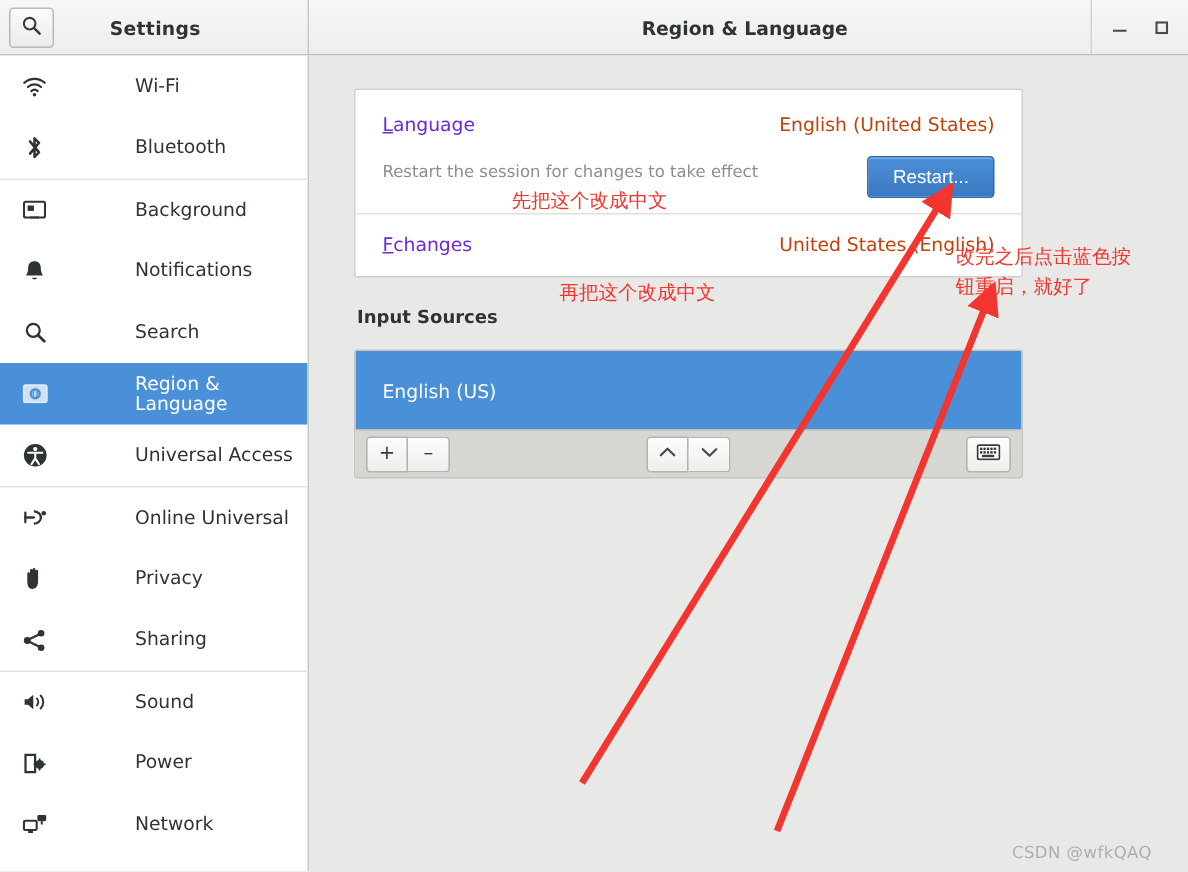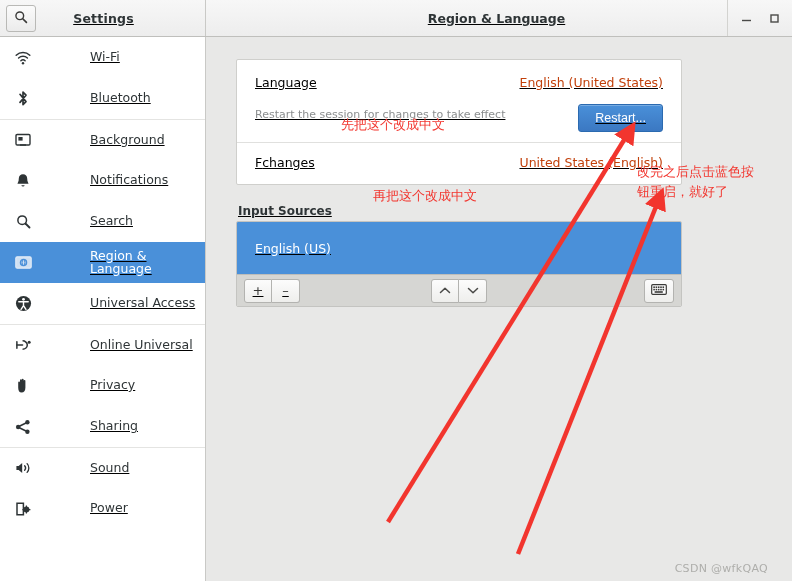--- a/index.html
+++ b/index.html
@@ -7,21 +7,20 @@
     width: 792px; height: 581px;
     font-family: "DejaVu Sans", "Liberation Sans", sans-serif;
     overflow: hidden;
     background: #e8e8e7;
   }
   #app {
     position: relative;
     width: 792px; height: 581px;
     display: flex;
     flex-direction: column;
-    text-decoration: underline;
   }
 
   
   .headerbar {
     height: 37px;
     display: flex;
     align-items: stretch;
     background: linear-gradient(to bottom, #f7f7f7, #ededed);
     border-bottom: 1px solid #bfbfbc;
     flex: 0 0 37px;
@@ -139,21 +138,21 @@
     display: flex;
     align-items: flex-start;
     justify-content: space-between;
     padding: 15px 18px 10px 18px;
     position: relative;
   }
   .prow + .prow { border-top: 1px solid #e0e0de; }
   .prow-left { display: flex; flex-direction: column; }
   .prow-label {
     font-size: 12.5px;
-    color: #000000;
+    color: #6d28d9;
   }
   .prow-label .mn { text-decoration: underline; }
   .prow-sub {
     font-size: 11px;
     color: #8b8e8f;
     margin-top: 18px;
   }
   .prow-right {
     display: flex;
     flex-direction: column;
@@ -171,21 +170,21 @@
     border-radius: 3px;
     color: #ffffff;
     font-size: 12.5px;
     padding: 6px 16px;
     cursor: pointer;
     box-shadow: inset 0 1px 0 rgba(255,255,255,.25);
   }
   .formats-row { padding: 12px 18px 14px 18px; align-items: center; }
 
   .section-title {
-    margin: 19px 0 3px 2px;
+    margin: 19px 0 15px 2px;
     font-size: 12px;
     font-weight: bold;
     color: #2e3436;
   }
 
   .islist {
     width: 446px;
     border: 1px solid #c4c4c1;
     border-radius: 2px;
     overflow: hidden;
@@ -421,20 +420,31 @@
         <span class="side-ico">
           <svg width="16" height="16" viewBox="0 0 16 16">
             <path d="M2 2.2h6.4v11.6H2z" fill="none" stroke="#2e3436" stroke-width="1.5"></path>
             <circle cx="11.4" cy="8.6" r="3" fill="#2e3436"></circle>
             <path d="M11.4 4.6v8M7.4 8.6h8" stroke="#2e3436" stroke-width="1.2"></path>
           </svg>
         </span>
         <span class="side-label">Power</span>
       </div>
 
+      <div class="side-item">
+        <span class="side-ico">
+          <svg width="17" height="15" viewBox="0 0 18 15">
+            <rect x="1" y="5" width="9" height="6.6" rx="1" fill="none" stroke="#2e3436" stroke-width="1.5"></rect>
+            <path d="M4 13h3.4" stroke="#2e3436" stroke-width="1.5"></path>
+            <rect x="10.5" y="1" width="6.2" height="4.4" rx="1" fill="#2e3436"></rect>
+            <path d="M13.6 5.4v2.2" stroke="#2e3436" stroke-width="1.4"></path>
+          </svg>
+        </span>
+        <span class="side-label">Network</span>
+      </div>
 
     </div>
 
     <div class="content">
 
       <div class="panel">
 
         <div class="prow">
           <div class="prow-left">
             <div class="prow-label"><span class="mn">L</span><span>anguage</span></div>
@@ -520,21 +530,21 @@
         </marker>
       </defs>
       <g>
         <line id="arr0" stroke="#f2352e" stroke-width="4.5" marker-end="url(#ah)" x1="388" y1="522" x2="629" y2="132"></line>
       </g>
       <g>
         <line id="arr1" stroke="#f2352e" stroke-width="4.5" marker-end="url(#ah)" x1="518" y1="554" x2="659" y2="199"></line>
       </g>
     </svg>
 
-    <div class="anno-text" id="anno0" style="left: 341px; top: 118px;">先把这个改成中文</div>
+    <div class="anno-text" id="anno0" style="left: 341px; top: 128px;">先把这个改成中文</div>
     <div class="anno-text" id="anno1" style="left: 373px; top: 189px;">再把这个改成中文</div>
     <div class="anno-text" id="anno2" style="left: 637px; top: 165px;">改完之后点击蓝色按</div>
     <div class="anno-text" id="anno3" style="left: 637px; top: 185px;">钮重启，就好了</div>
   </div>
 
   <div class="watermark">CSDN @wfkQAQ</div>
 
 </div>
 
 </body></html>

